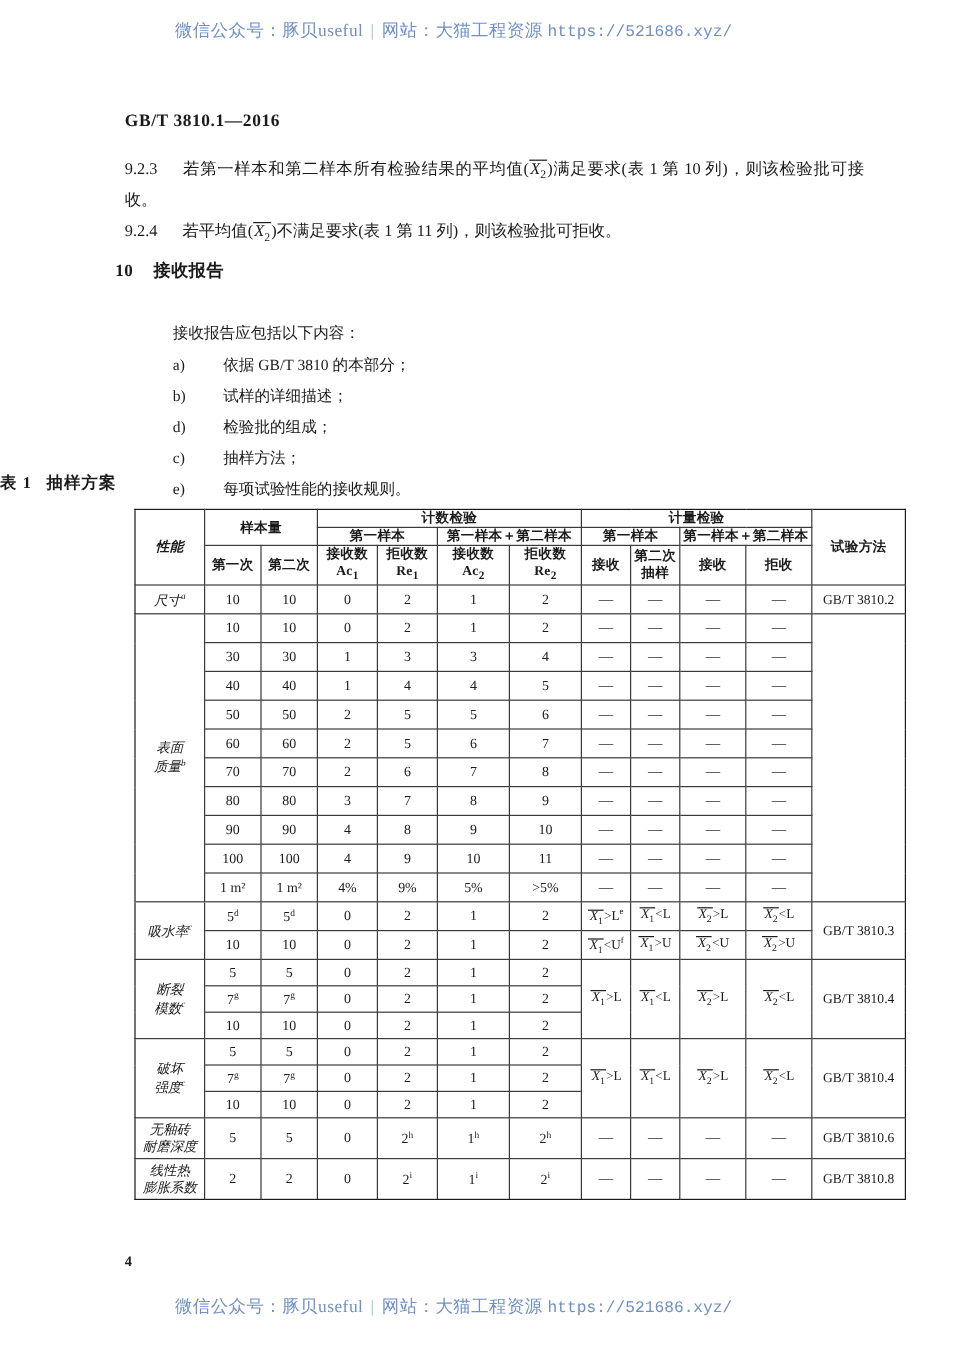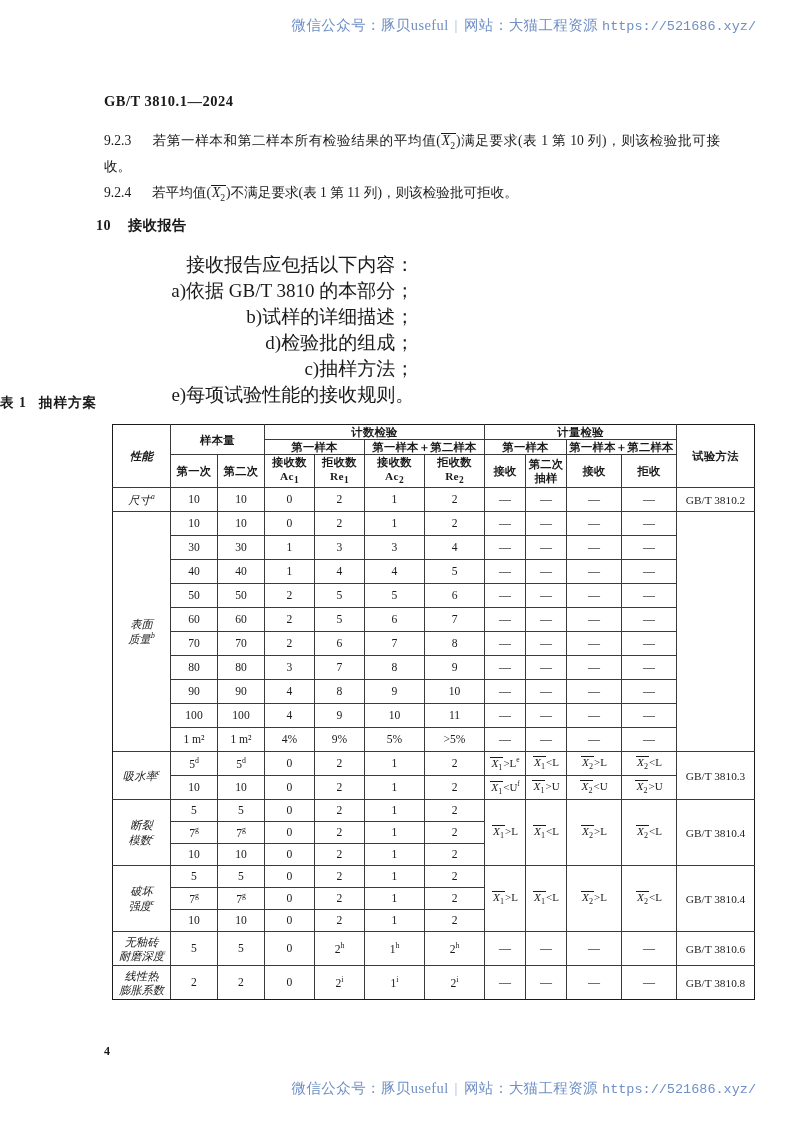--- a/index.html
+++ b/index.html
@@ -20,21 +20,21 @@
     inset: 0;
     width: 800px;
     height: 1129px;
   }
 
   
   .watermark {
     position: absolute;
     left: 0;
     width: 756px;
-    text-align: right;
+    text-align: center;
     color: #6f8fc6;
     font-size: 14.5px;
     letter-spacing: 0.4px;
     white-space: nowrap;
     font-family: "Liberation Serif", "DejaVu Serif", serif;
   }
   .watermark .sep {
     color: #9db6dd;
     padding: 0 6px;
   }
@@ -90,24 +90,23 @@
     top: 216px;
     font-size: 14.2px;
     font-weight: bold;
     letter-spacing: 0.5px;
   }
   .clause .cnum { display: inline-block; min-width: 32px; }
 
   .list-block {
     position: absolute;
     left: 144px;
-    top: 252px;
-    font-size: 19px;
+    top: 265px;
+    font-size: 13px;
     line-height: 26px;
-    text-align: right;
   }
   .list-lead { margin: 0 0 0 0; }
   .list-item { margin: 0; white-space: nowrap; }
   .list-item .marker {
     display: inline-block;
     width: 42px;
     font-family: "Liberation Serif", "DejaVu Serif", serif;
   }
 
   .table-caption {
@@ -175,21 +174,21 @@
 </style>
 </head>
 <body>
 
 <div class="page">
 
   <div class="watermark wm-top">
     <span>微信公众号：</span><span>豚贝useful</span><span class="sep">|</span><span>网站：</span><span>大猫工程资源</span>&nbsp;<span class="url">https://521686.xyz/</span>
   </div>
 
-  <div class="std-no">GB/T 3810.1—2024</div>
+  <div class="std-no">GB/T 3810.1—2016</div>
 
   <div class="body-block">
     <p class="para"><span class="num">9.2.3</span><span>若第一样本和第二样本所有检验结果的平均值(</span><span class="ovl"><span>X</span><sub>2</sub></span><span>)满足要求(表 1 第 10 列)，则该检验批可接收。</span></p>
     <p class="para"><span class="num">9.2.4</span><span>若平均值(</span><span class="ovl"><span>X</span><sub>2</sub></span><span>)不满足要求(表 1 第 11 列)，则该检验批可拒收。</span></p>
   </div>
 
   <div class="clause">
     <span class="cnum">10</span><span>接收报告</span>
   </div>
 

